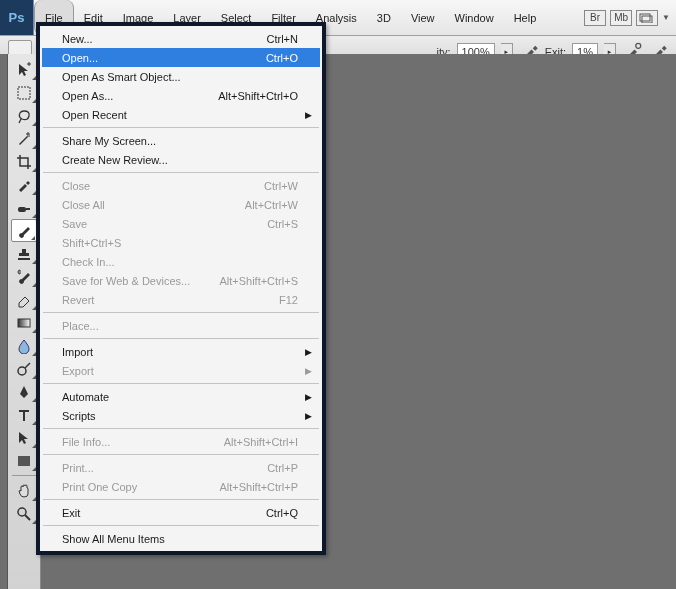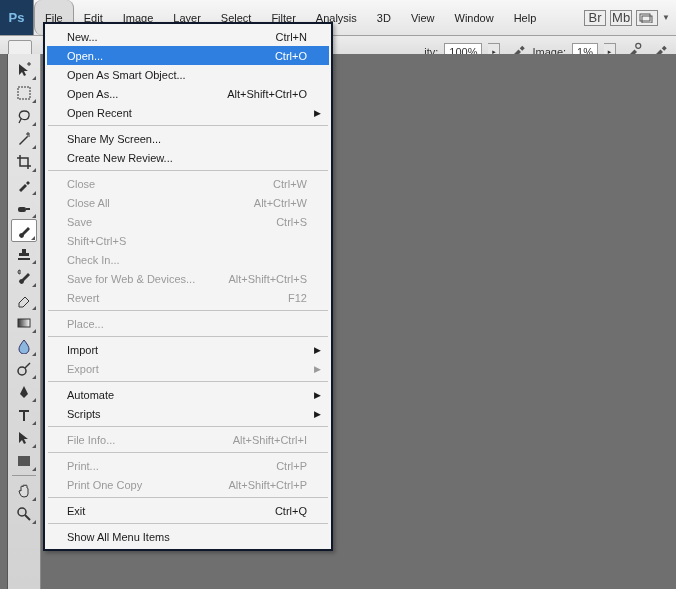--- a/index.html
+++ b/index.html
@@ -3,37 +3,37 @@
 <meta charset="utf-8">
 <style>
 * { margin: 0; padding: 0; box-sizing: border-box; font-family: Tahoma, Arial, sans-serif; font-size: 11px; }
 body { background: #6f6f6f; width: 676px; height: 589px; overflow: hidden; position: relative; }
 
 .menubar { height: 36px; background: linear-gradient(#f7f7f7,#e5e5e5); border-bottom: 1px solid #a0a0a0; display: flex; align-items: stretch; user-select: none; }
 .ps-logo { width: 34px; display: flex; align-items: center; justify-content: center; background: #1b3a5c; color: #7fbde8; font-weight: bold; font-size: 13px; border-right: 1px solid #888; }
 .menu-item { padding: 0 10px; display: flex; align-items: center; color: #222; border-radius: 8px; }
 .menu-item.open { background: #dcdcdc; border-left: 1px solid #999; border-right: 1px solid #999; }
 .menubar-right { margin-left: auto; display: flex; align-items: center; padding-right: 6px; gap: 4px; }
-.mini-btn { width: 22px; height: 16px; border: 1px solid #888; background: #eee; font-size: 13px; display: flex; align-items: center; justify-content: center; color: #444; }
+.mini-btn { width: 22px; height: 16px; border: 1px solid #888; background: #eee; font-size: 10px; display: flex; align-items: center; justify-content: center; color: #444; }
 
 .optbar { height: 32px; background: linear-gradient(#ececec,#d6d6d6); border-bottom: 1px solid #8a8a8a; display: flex; align-items: center; padding: 0 8px; gap: 6px; color: #333; }
 .opt-ico { width: 24px; height: 24px; border: 1px solid #999; background: #f0f0f0; border-radius: 2px; }
 .opt-field { height: 18px; border: 1px solid #999; background: #fff; padding: 0 4px; display: flex; align-items: center; }
 .opt-arrow { width: 12px; height: 18px; border: 1px solid #999; border-left: none; background: #e8e8e8; display: flex; align-items: center; justify-content: center; font-size: 7px; }
 
 .workspace { position: absolute; top: 54px; left: 0; right: 0; bottom: 0; display: flex; }
 .tool-tab { width: 8px; background: #6f6f6f; border-right: 1px solid #555; }
 .tool-col { width: 33px; background: linear-gradient(#e6e6e6,#d2d2d2); border-right: 1px solid #8a8a8a; display: flex; flex-direction: column; align-items: center; padding-top: 4px; gap: 0; }
 .tool { width: 26px; height: 23px; display: flex; align-items: center; justify-content: center; position: relative; border-radius: 2px; }
 .tool.sel { background: #fff; border: 1px solid #888; }
 .tool svg { width: 16px; height: 16px; }
 .tool .corner { position: absolute; right: 1px; bottom: 1px; width: 0; height: 0; border-left: 4px solid transparent; border-bottom: 4px solid #555; }
 .hr { width: 24px; height: 1px; background: #999; margin: 3px 0; }
 
-.dropdown { position: absolute; left: 43px; top: 22px; width: 290px; background: #f4f4f4; border: 2px solid #0f172a; box-shadow: 2px 2px 4px rgba(0,0,0,.3); padding: 3px 2px; z-index: 100; }
+.dropdown { position: absolute; left: 36px; top: 22px; width: 290px; background: #f4f4f4; border: 4px solid #0f172a; box-shadow: 2px 2px 4px rgba(0,0,0,.3); padding: 3px 2px; z-index: 100; }
 .drow { display: flex; align-items: center; height: 19px; padding: 0 22px 0 20px; color: #1a1a1a; position: relative; }
 .drow.disabled { color: #9a9a9a; gap: 24px; }
 .drow.hl { background: #2e7fdf; color: #fff; }
 .drow .lbl { flex: 1; }
 .drow .sc { text-align: right; }
 .drow .sub { position: absolute; right: 8px; font-size: 9px; }
 .dsep { height: 1px; background: #c3c3c3; margin: 3px 1px; }
 
 .canvas { flex: 1; background: #6f6f6f; }
 </style>
@@ -74,21 +74,21 @@
   <span>ity:</span>
   <div class="opt-field">
       <span>100%</span>
     </div>
   <div class="opt-arrow">▸</div>
   <div style="width:20px;height:20px;display:flex;align-items:center;justify-content:center">
       <svg viewBox="0 0 16 16">
         <path d="M2 14 L10 6 L12 8 L4 16 Z M11 5 L13 3 L15 5 L13 7 Z" fill="#555"></path>
       </svg>
     </div>
-  <span>Image:</span>
+  <span>Exit:</span>
   <div class="opt-field">
       <span>1%</span>
     </div>
   <div class="opt-arrow">▸</div>
   <div style="width:20px;height:20px;display:flex;align-items:center;justify-content:center">
       <svg viewBox="0 0 16 16">
         <path d="M2 14 L10 6 L12 8 L4 16 Z" fill="#555"></path>
         <circle cx="13" cy="3" r="2" fill="none" stroke="#555"></circle>
       </svg>
     </div>

